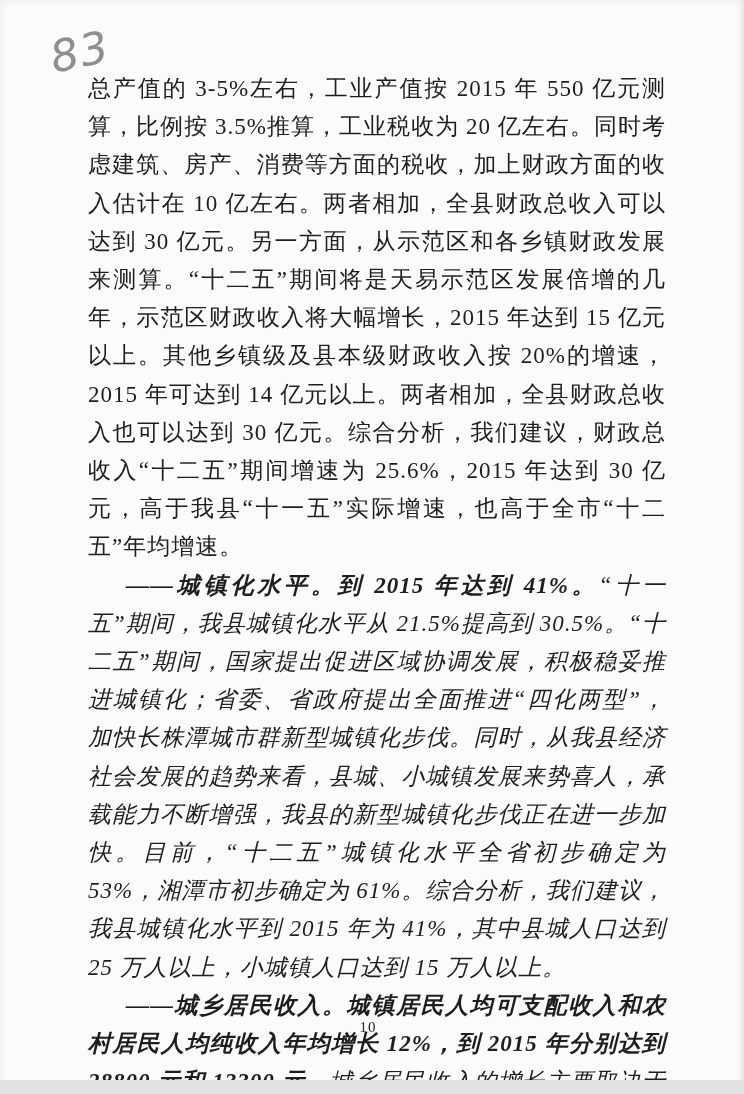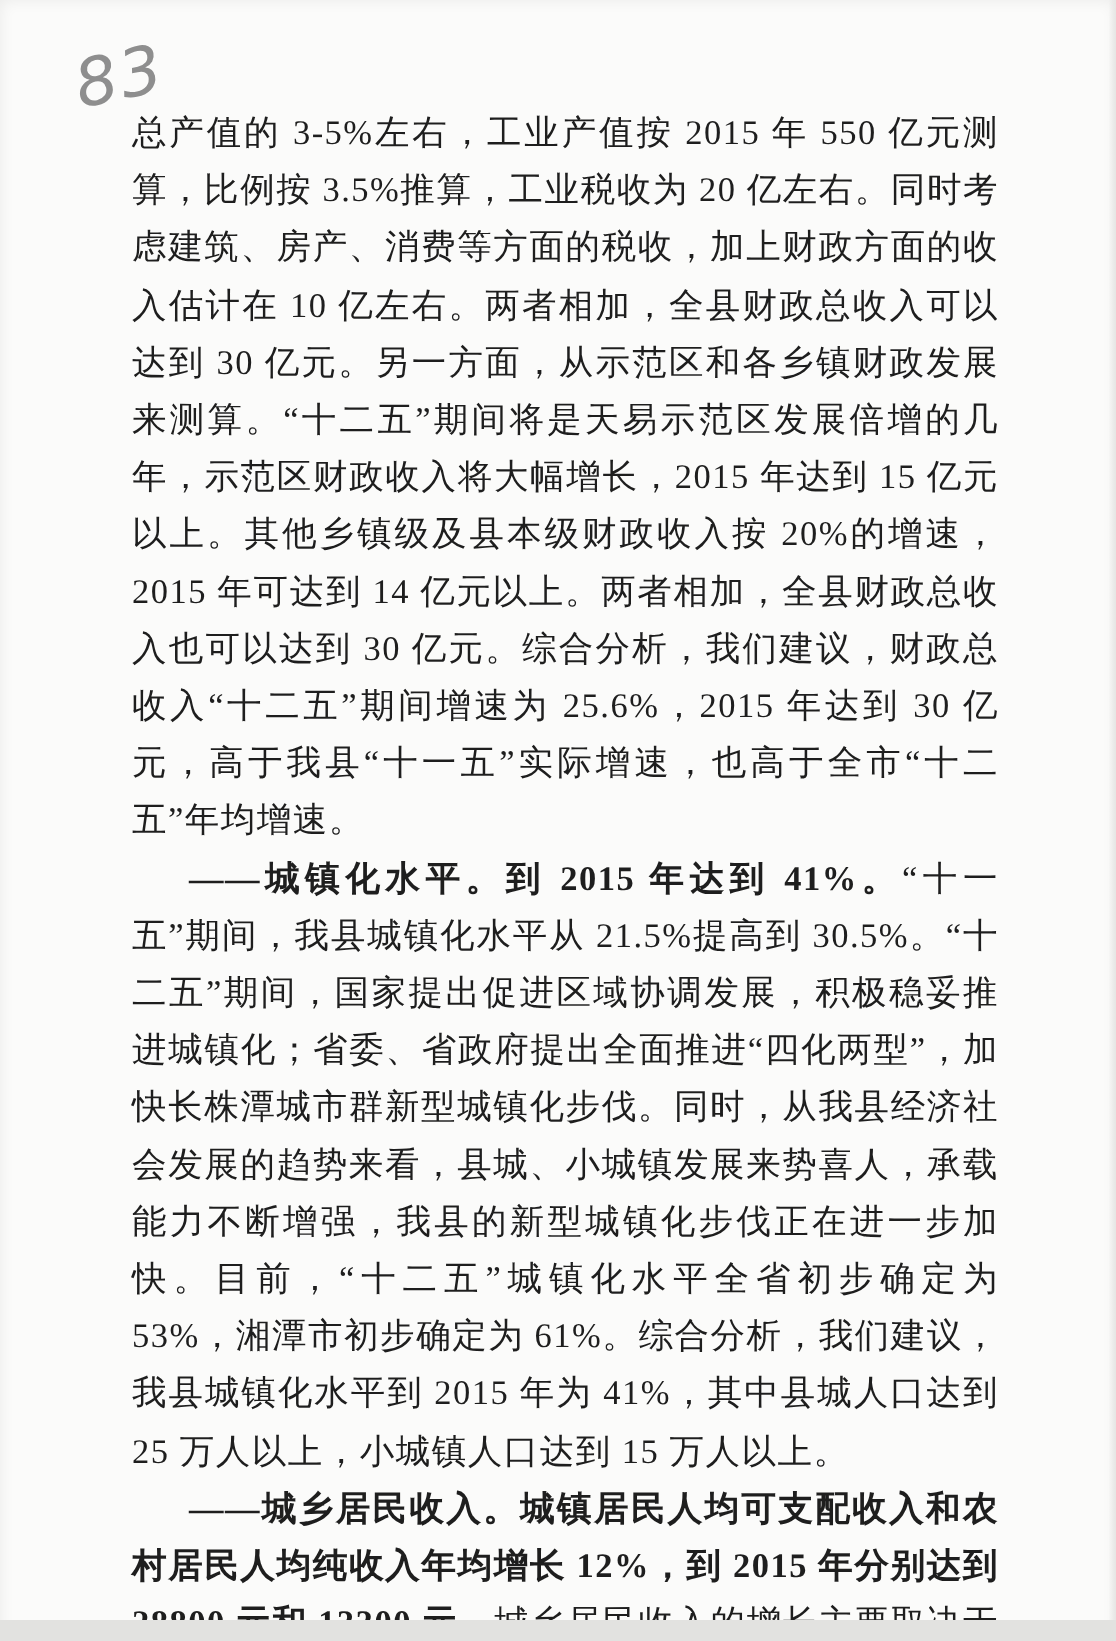--- a/index.html
+++ b/index.html
@@ -37,21 +37,21 @@
     position:absolute;
     left:88px;top:70px;
     width:578px;
     font-size:23px;
     line-height:38.2px;
     color:#1e1e1e;
     text-align:justify;
     letter-spacing:1px;
   }
   .para{margin:0;padding:0;}
-  .para.indent{text-indent:38px;}
+  .para.indent{text-indent:38px;font-style:italic;}
   .para .lead{font-weight:bold;}
   .footer-page-number{
     position:absolute;
     left:0;right:8px;bottom:58px;
     text-align:center;
     font-size:15px;
     color:#2a2a2a;
     letter-spacing:1px;
   }
 </style>
@@ -71,17 +71,18 @@
     <p class="para indent">
       <span class="lead">——城镇化水平。到 2015 年达到 41%。</span><span>“十一五”期间，我县城镇化水平从 21.5%提高到 30.5%。“十二五”期间，国家提出促进区域协调发展，积极稳妥推进城镇化；省委、省政府提出全面推进“四化两型”，加快长株潭城市群新型城镇化步伐。同时，从我县经济社会发展的趋势来看，县城、小城镇发展来势喜人，承载能力不断增强，我县的新型城镇化步伐正在进一步加快。目前，“十二五”城镇化水平全省初步确定为 53%，湘潭市初步确定为 61%。综合分析，我们建议，我县城镇化水平到 2015 年为 41%，其中县城人口达到 25 万人以上，小城镇人口达到 15 万人以上。</span>
     </p>
 
     <p class="para indent">
       <span class="lead">——城乡居民收入。城镇居民人均可支配收入和农村居民人均纯收入年均增长 12%，到 2015 年分别达到 28800 元和 13300 元。</span><span>城乡居民收入的增长主要取决于经济的增长。“十一五”期间，城镇居民人均可支配收入和农村居民人均纯收入分别年均增长</span>
     </p>
 
   </div>
 
+  <div class="footer-page-number">10</div>
 
   <div class="scan-edge-right"></div>
   <div class="scan-edge-bottom"></div>
 
 </div>
 
 </body></html>

